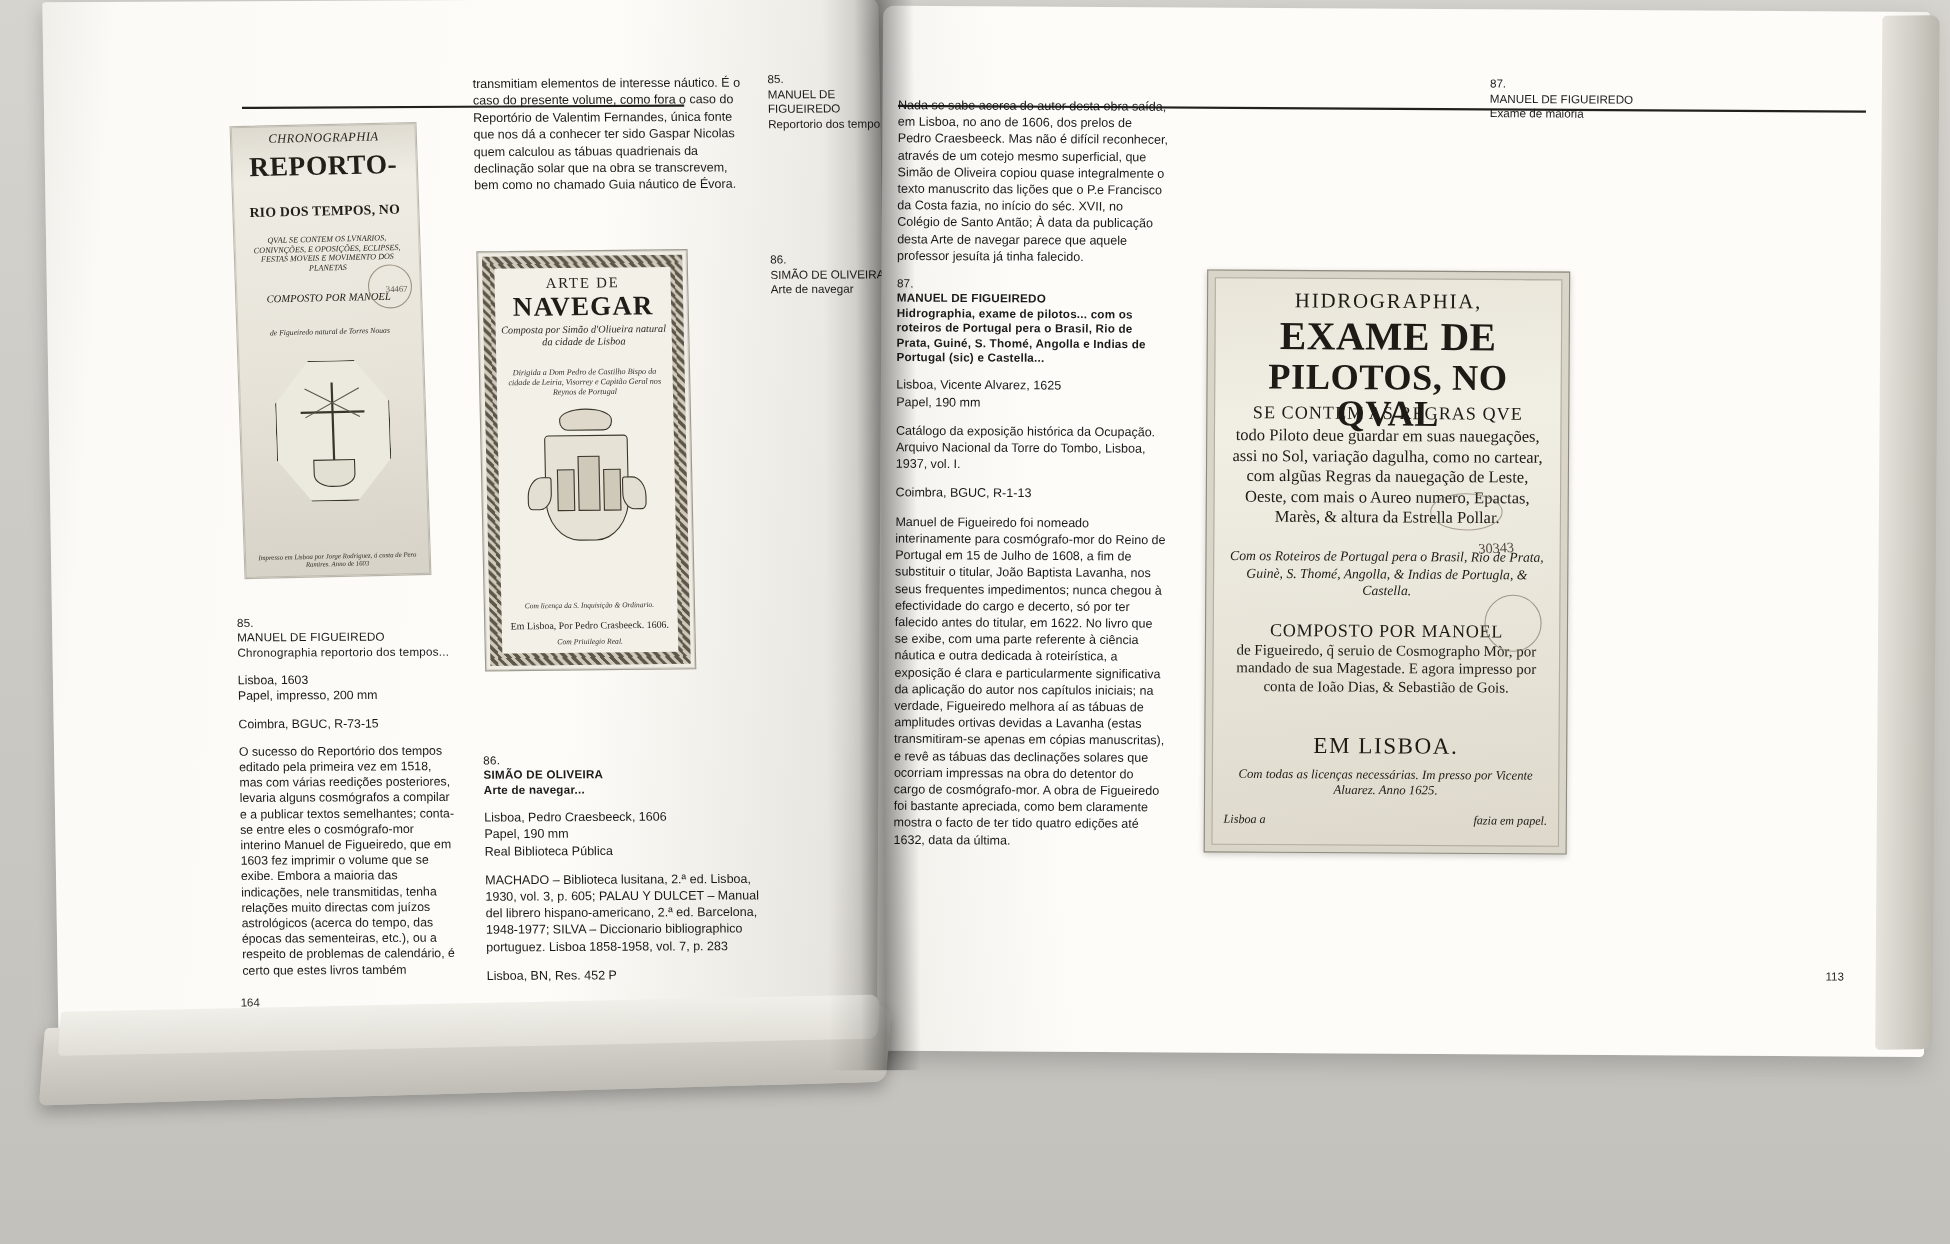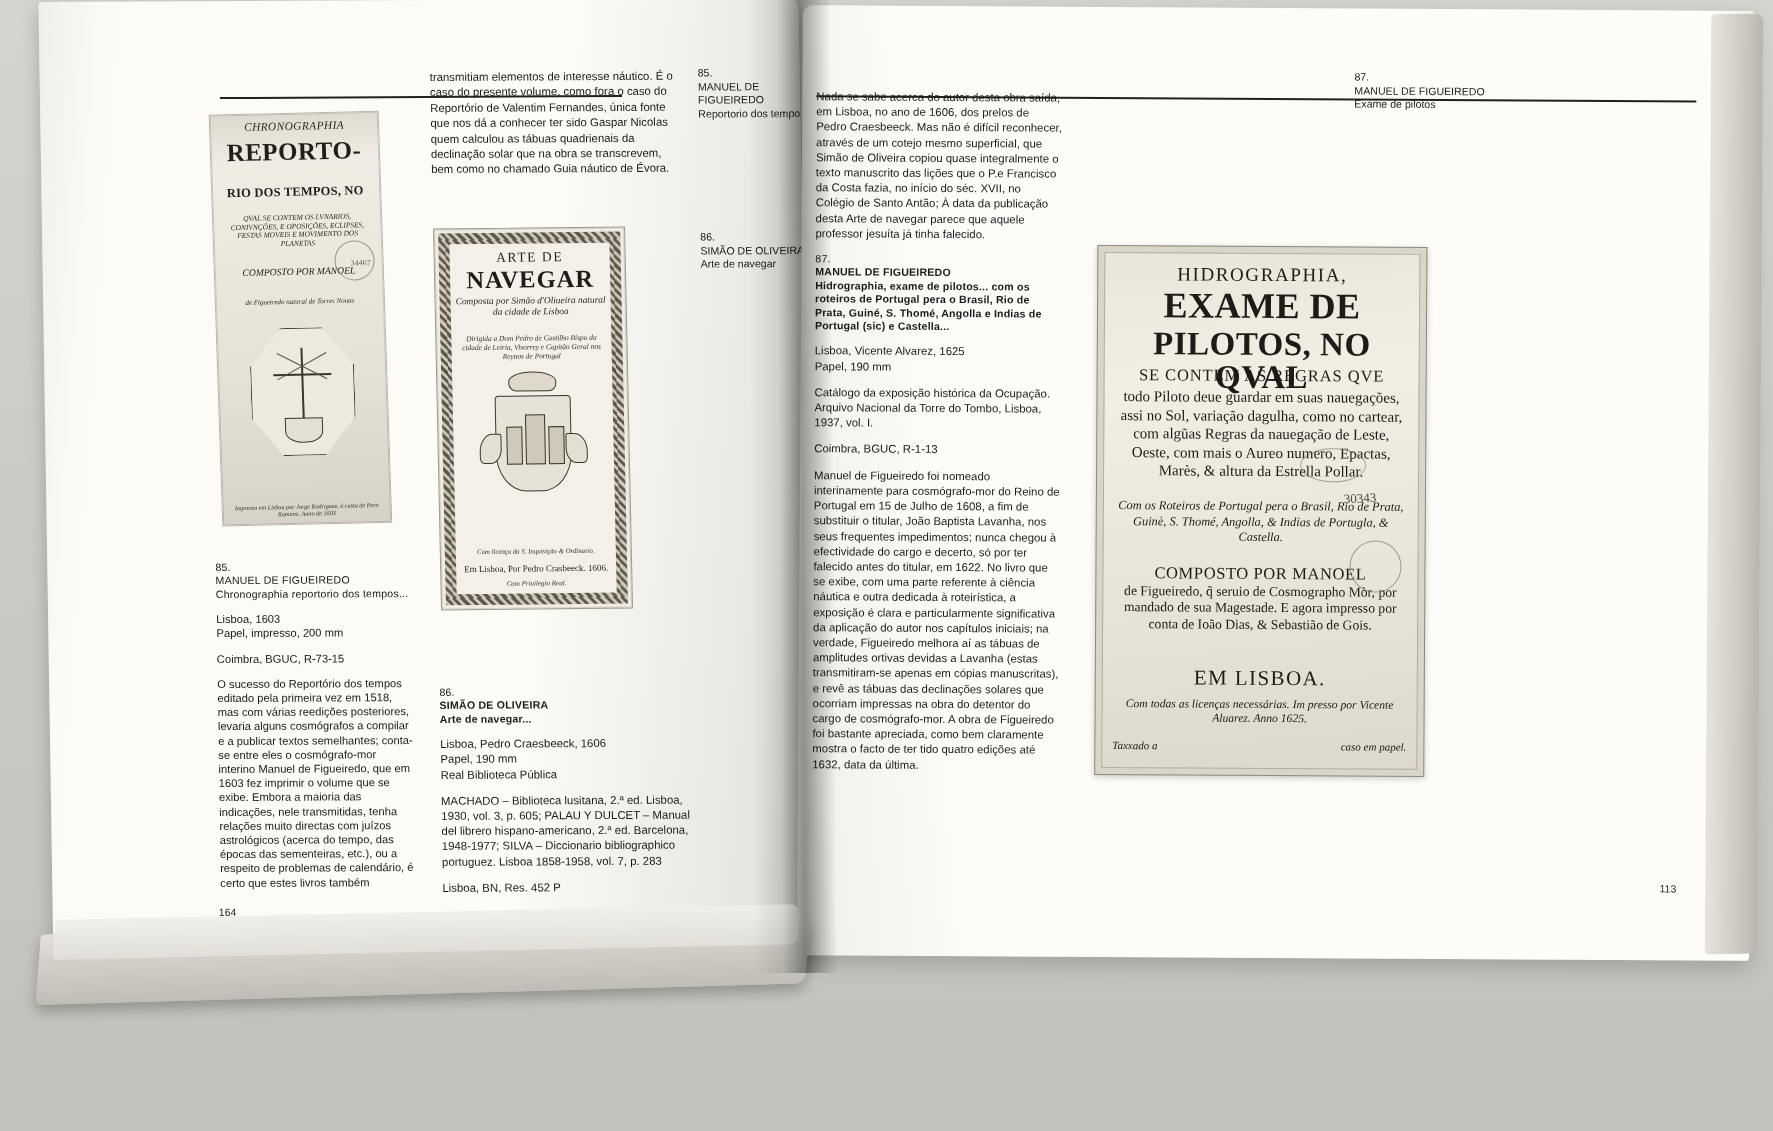--- a/index.html
+++ b/index.html
@@ -502,38 +502,38 @@
         <p class="tight">Lisboa, Vicente Alvarez, 1625</p>
         <p>Papel, 190 mm</p>
         <p>Catálogo da exposição histórica da Ocupação. Arquivo Nacional da Torre do Tombo, Lisboa, 1937, vol. I.</p>
         <p>Coimbra, BGUC, R-1-13</p>
         <p>Manuel de Figueiredo foi nomeado interinamente para cosmógrafo-mor do Reino de Portugal em 15 de Julho de 1608, a fim de substituir o titular, João Baptista Lavanha, nos seus frequentes impedimentos; nunca chegou à efectividade do cargo e decerto, só por ter falecido antes do titular, em 1622. No livro que se exibe, com uma parte referente à ciência náutica e outra dedicada à roteirística, a exposição é clara e particularmente significativa da aplicação do autor nos capítulos iniciais; na verdade, Figueiredo melhora aí as tábuas de amplitudes ortivas devidas a Lavanha (estas transmitiram-se apenas em cópias manuscritas), e revê as tábuas das declinações solares que ocorriam impressas na obra do detentor do cargo de cosmógrafo-mor. A obra de Figueiredo foi bastante apreciada, como bem claramente mostra o facto de ter tido quatro edições até 1632, data da última.</p>
       </div>
 
       <div class="col" style="left:552px; top:62px; width:132px; font-size:10.6px; line-height:13.6px;">
         <p class="tight">87.</p>
         <p class="tight">MANUEL DE FIGUEIREDO</p>
-        <p class="tight">Exame de pilotos</p>
+        <p class="tight">Exame de maioria</p>
       </div>
 
       <div class="plate" style="left:296px; top:238px; width:330px; height:530px; background:#d9d5c9; border:1px solid #8e8a7e; box-shadow:0 2px 6px rgba(0,0,0,0.2);">
         <div class="p3-paper">
           <div class="p3-t p3-l1">HIDROGRAPHIA,</div>
           <div class="p3-t p3-l2">EXAME DE</div>
           <div class="p3-t p3-l3">PILOTOS, NO QVAL</div>
           <div class="p3-t p3-l4">SE CONTEM AS REGRAS QVE</div>
           <div class="p3-t p3-l5">todo Piloto deue guardar em suas nauegações, assi no Sol, variação dagulha, como no cartear, com algũas Regras da nauegação de Leste, Oeste, com mais o Aureo numero, Epactas, Marès, &amp; altura da Estrella Pollar.</div>
           <div class="p3-t p3-l6">Com os Roteiros de Portugal pera o Brasil, Rio de Prata, Guinè, S. Thomé, Angolla, &amp; Indias de Portugla, &amp; Castella.</div>
           <div class="p3-t p3-l7">COMPOSTO POR MANOEL</div>
           <div class="p3-t p3-l8">de Figueiredo, q̃ seruio de Cosmographo Mòr, por mandado de sua Magestade. E agora impresso por conta de Ioão Dias, &amp; Sebastião de Gois.</div>
           <div class="p3-t p3-l9">EM LISBOA.</div>
           <div class="p3-t p3-l10">Com todas as licenças necessárias. Im presso por Vicente Aluarez. Anno 1625.</div>
           <div class="p3-t p3-l11">
-            <span>Taxxado a</span>
-            <span>caso em papel.</span>
+            <span>Lisboa a</span>
+            <span>fazia em papel.</span>
           </div>
           <div class="p3-stamp-a"></div>
           <div class="p3-stamp-b"></div>
           <div class="p3-num">30343</div>
         </div>
       </div>
 
       <div class="folio" style="left:862px; top:872px;text-align:center;">113</div>
     </div>
 

